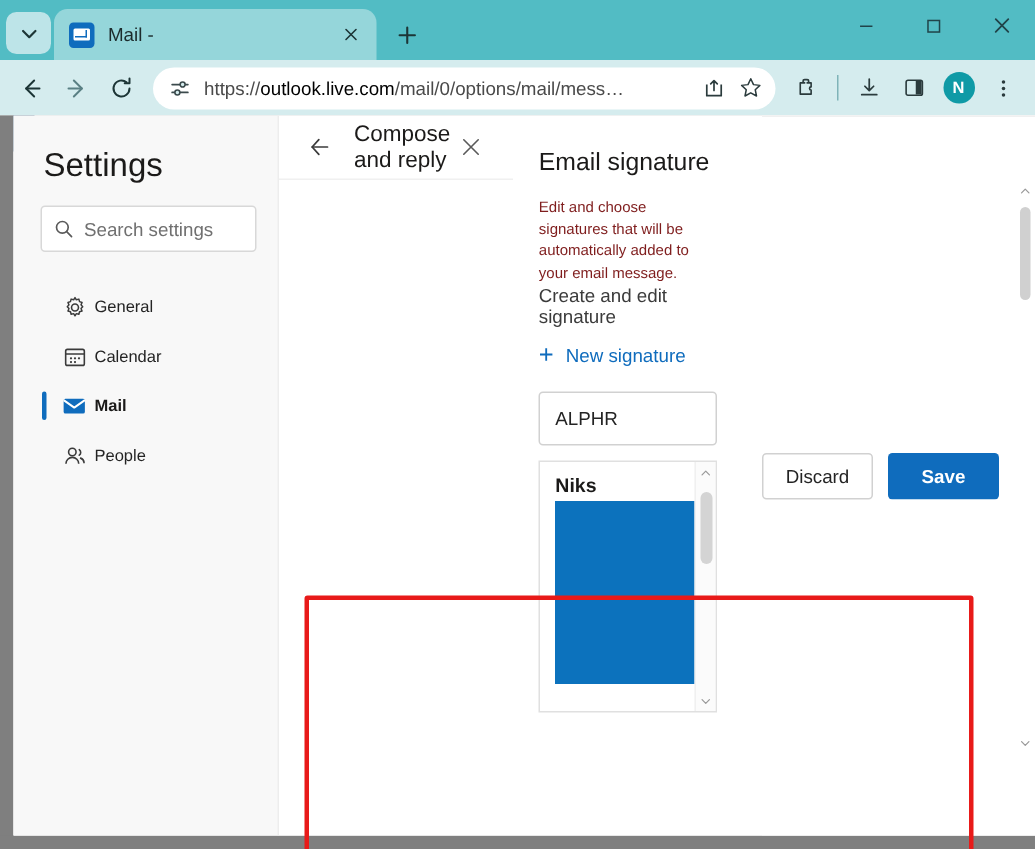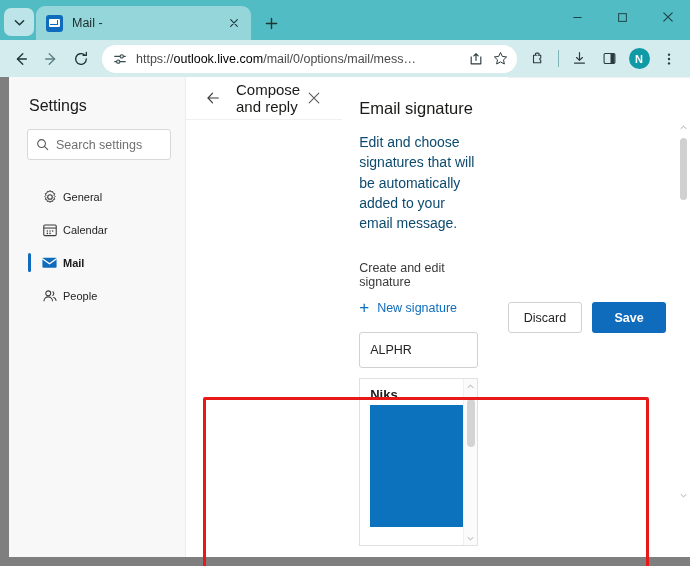--- a/index.html
+++ b/index.html
@@ -159,21 +159,21 @@
     overflow: hidden;
   }
 
   .sidebar {
     width: 177px; flex: 0 0 177px;
     background: #f8f8f8;
     border-right: 1px solid #ededed;
     padding-top: 20px;
   }
   .settings-title {
-    font-size: 16px; color: #1b1a19;
+    font-size: 22px; color: #1b1a19;
     padding: 0 0 14px 20px;
     font-weight: 400;
   }
   .search-box {
     margin: 0 14px 20px 18px;
     height: 31px;
     background: #fff;
     border: 1px solid #d8d8d8;
     border-radius: 3px;
     display: flex; align-items: center;
@@ -238,22 +238,22 @@
 
   .detail-body {
     flex: 1; position: relative;
     padding: 22px 30px 0 17px;
     overflow: hidden;
   }
   .section-title {
     font-size: 16.5px; color: #1b1a19; margin-bottom: 14px;
   }
   .section-desc {
-    font-size: 14px; color: #0c4a6e; line-height: 1.45;
-    margin-bottom: 28px; max-width: 425px;
+    font-size: 10px; color: #7f1d1d; line-height: 1.45;
+    margin-bottom: 0; max-width: 425px;
   }
   .sub-label {
     font-size: 12.5px; color: #3b3b3b; margin-bottom: 10px;
   }
   .new-sig {
     display: inline-flex; align-items: center;
     color: #0f6cbd; font-size: 12.5px; cursor: pointer;
     margin-bottom: 16px;
   }
   .new-sig .plus {

